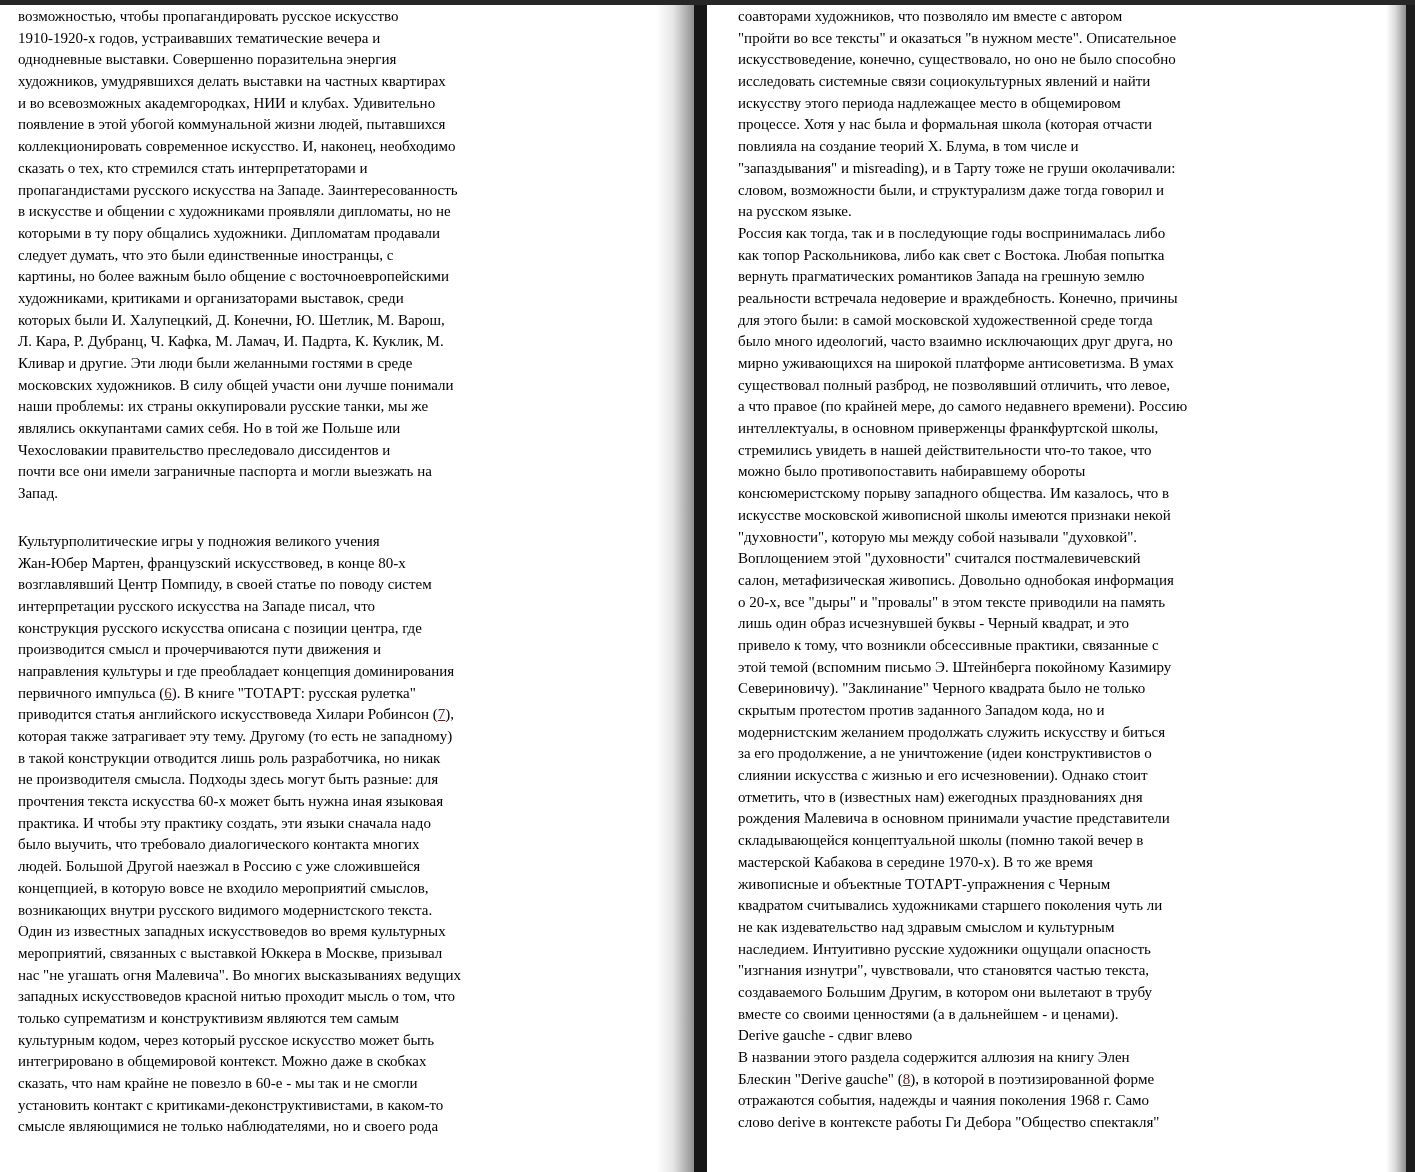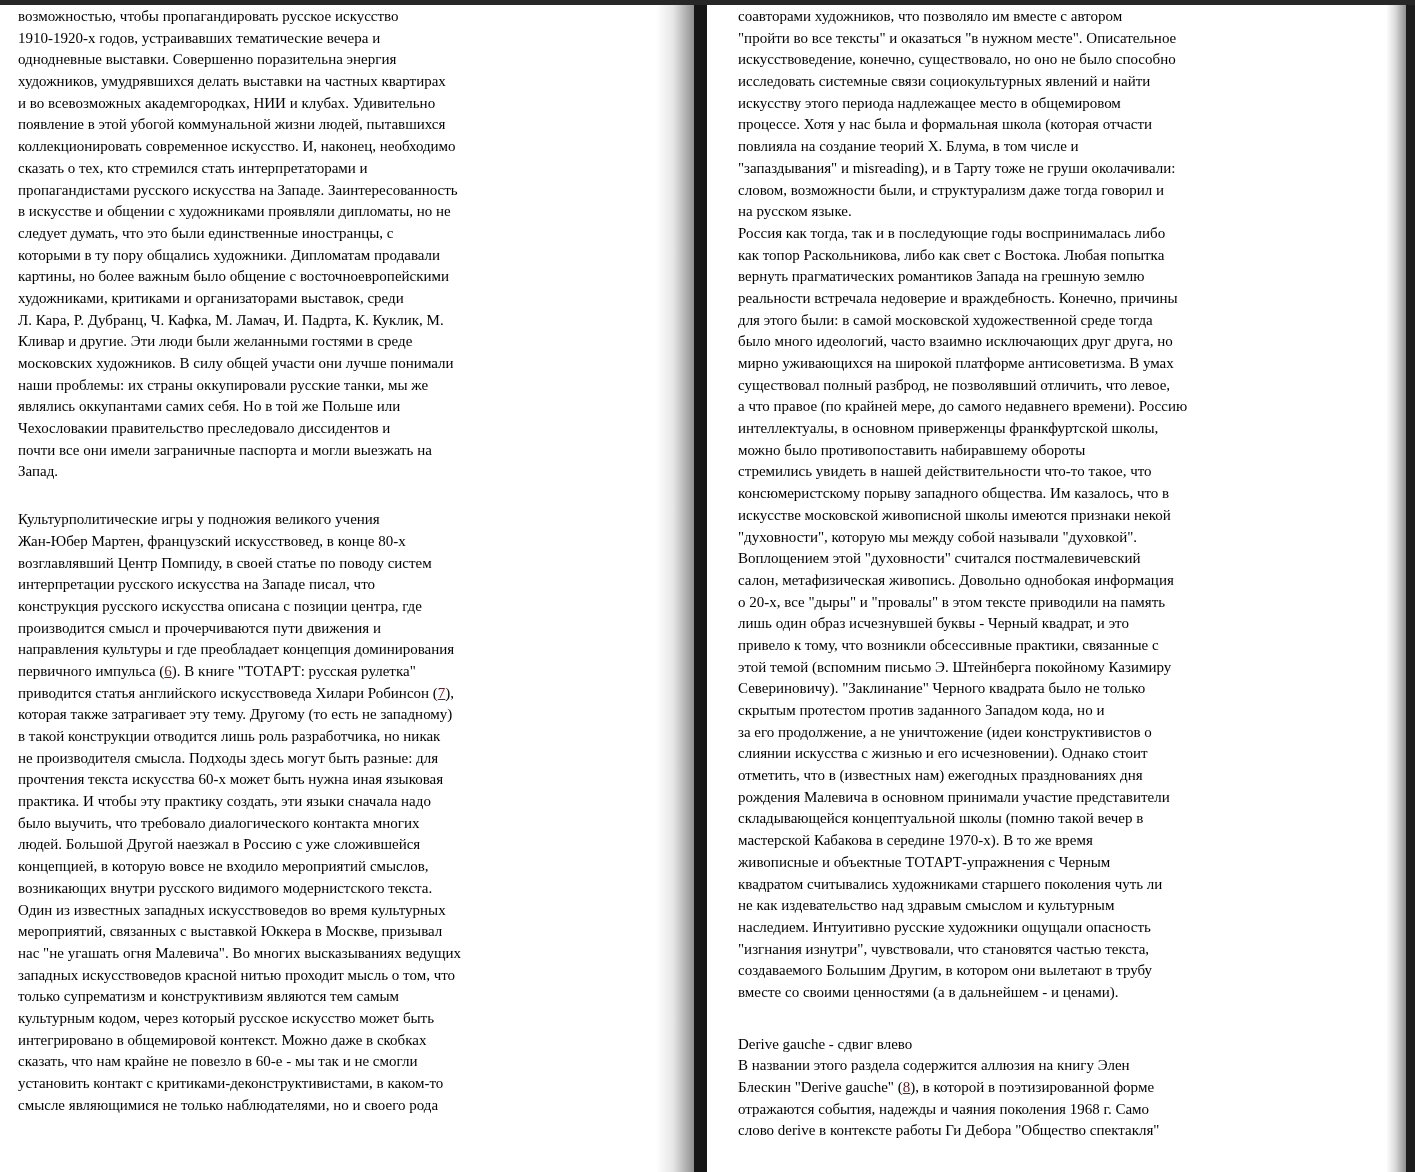--- a/index.html
+++ b/index.html
@@ -8,21 +8,21 @@
     background:#ffffff;
     font-family:"Liberation Serif","DejaVu Serif",serif;
   }
   .topbar{position:absolute;top:0;left:0;width:1415px;height:5px;background:#272727;z-index:6;}
   .col{position:absolute;top:6px;font-size:15px;line-height:21.7px;color:#000;}
   .col-left{left:18px;width:640px;}
   .col-right{left:738px;width:650px;}
   .line{white-space:nowrap;height:21.7px;overflow:visible;}
   .heading{font-weight:normal;white-space:nowrap;height:21.7px;}
   .heading-left{margin-top:26px;}
-  .heading-right{margin-top:30px;}
+  .heading-right{}
   a.ref{color:#5e2126;text-decoration:underline;cursor:pointer;}
   .divider-shadow{
     position:absolute;top:0;left:656px;width:38px;height:1172px;
     background:linear-gradient(to right,#ffffff 0%,#e6e6e6 45%,#8f8f8f 100%);
     z-index:4;
   }
   .divider-bar{
     position:absolute;top:0;left:694px;width:13px;height:1172px;
     background:#161616;z-index:5;
   }
@@ -46,24 +46,25 @@
       <div class="line">возможностью, чтобы пропагандировать русское искусство</div>
       <div class="line">1910-1920-х годов, устраивавших тематические вечера и</div>
       <div class="line">однодневные выставки. Совершенно поразительна энергия</div>
       <div class="line">художников, умудрявшихся делать выставки на частных квартирах</div>
       <div class="line">и во всевозможных академгородках, НИИ и клубах. Удивительно</div>
       <div class="line">появление в этой убогой коммунальной жизни людей, пытавшихся</div>
       <div class="line">коллекционировать современное искусство. И, наконец, необходимо</div>
       <div class="line">сказать о тех, кто стремился стать интерпретаторами и</div>
       <div class="line">пропагандистами русского искусства на Западе. Заинтересованность</div>
       <div class="line">в искусстве и общении с художниками проявляли дипломаты, но не</div>
+      <div class="line">которыми в ту пору общались художники. Дипломатам продавали</div>
       <div class="line">следует думать, что это были единственные иностранцы, с</div>
-      <div class="line">которыми в ту пору общались художники. Дипломатам продавали</div>
       <div class="line">картины, но более важным было общение с восточноевропейскими</div>
       <div class="line">художниками, критиками и организаторами выставок, среди</div>
+      <div class="line">которых были И. Халупецкий, Д. Конечни, Ю. Шетлик, М. Варош,</div>
       <div class="line">Л. Кара, Р. Дубранц, Ч. Кафка, М. Ламач, И. Падрта, К. Куклик, М.</div>
       <div class="line">Кливар и другие. Эти люди были желанными гостями в среде</div>
       <div class="line">московских художников. В силу общей участи они лучше понимали</div>
       <div class="line">наши проблемы: их страны оккупировали русские танки, мы же</div>
       <div class="line">являлись оккупантами самих себя. Но в той же Польше или</div>
       <div class="line">Чехословакии правительство преследовало диссидентов и</div>
       <div class="line">почти все они имели заграничные паспорта и могли выезжать на</div>
       <div class="line">Запад.</div>
     </div>
   <div class="heading heading-left">Культурполитические игры у подножия великого учения</div>
@@ -118,33 +119,34 @@
       <div class="line">Россия как тогда, так и в последующие годы воспринималась либо</div>
       <div class="line">как топор Раскольникова, либо как свет с Востока. Любая попытка</div>
       <div class="line">вернуть прагматических романтиков Запада на грешную землю</div>
       <div class="line">реальности встречала недоверие и враждебность. Конечно, причины</div>
       <div class="line">для этого были: в самой московской художественной среде тогда</div>
       <div class="line">было много идеологий, часто взаимно исключающих друг друга, но</div>
       <div class="line">мирно уживающихся на широкой платформе антисоветизма. В умах</div>
       <div class="line">существовал полный разброд, не позволявший отличить, что левое,</div>
       <div class="line">а что правое (по крайней мере, до самого недавнего времени). Россию</div>
       <div class="line">интеллектуалы, в основном приверженцы франкфуртской школы,</div>
+      <div class="line">стремились увидеть в нашей действительности что-то такое, что</div>
       <div class="line">можно было противопоставить набиравшему обороты</div>
-      <div class="line">стремились увидеть в нашей действительности что-то такое, что</div>
       <div class="line">консюмеристскому порыву западного общества. Им казалось, что в</div>
       <div class="line">искусстве московской живописной школы имеются признаки некой</div>
       <div class="line">"духовности", которую мы между собой называли "духовкой".</div>
       <div class="line">Воплощением этой "духовности" считался постмалевичевский</div>
       <div class="line">салон, метафизическая живопись. Довольно однобокая информация</div>
       <div class="line">о 20-х, все "дыры" и "провалы" в этом тексте приводили на память</div>
       <div class="line">лишь один образ исчезнувшей буквы - Черный квадрат, и это</div>
       <div class="line">привело к тому, что возникли обсессивные практики, связанные с</div>
       <div class="line">этой темой (вспомним письмо Э. Штейнберга покойному Казимиру</div>
       <div class="line">Севериновичу). "Заклинание" Черного квадрата было не только</div>
       <div class="line">скрытым протестом против заданного Западом кода, но и</div>
+      <div class="line">модернистским желанием продолжать служить искусству и биться</div>
       <div class="line">за его продолжение, а не уничтожение (идеи конструктивистов о</div>
       <div class="line">слиянии искусства с жизнью и его исчезновении). Однако стоит</div>
       <div class="line">отметить, что в (известных нам) ежегодных празднованиях дня</div>
       <div class="line">рождения Малевича в основном принимали участие представители</div>
       <div class="line">складывающейся концептуальной школы (помню такой вечер в</div>
       <div class="line">мастерской Кабакова в середине 1970-х). В то же время</div>
       <div class="line">живописные и объектные ТОТАРТ-упражнения с Черным</div>
       <div class="line">квадратом считывались художниками старшего поколения чуть ли</div>
       <div class="line">не как издевательство над здравым смыслом и культурным</div>
       <div class="line">наследием. Интуитивно русские художники ощущали опасность</div>

